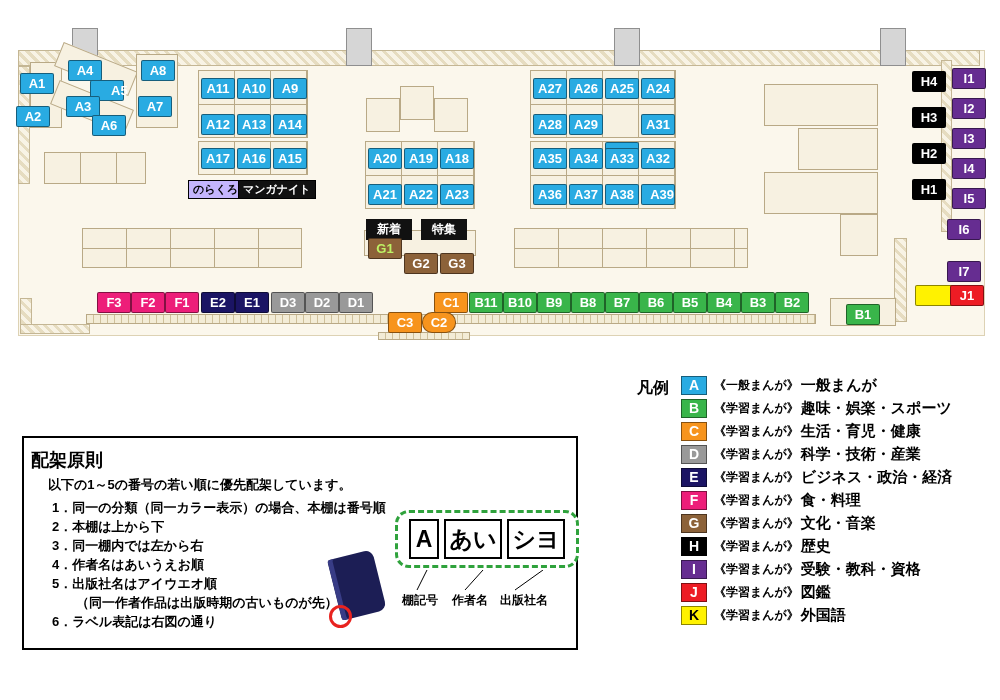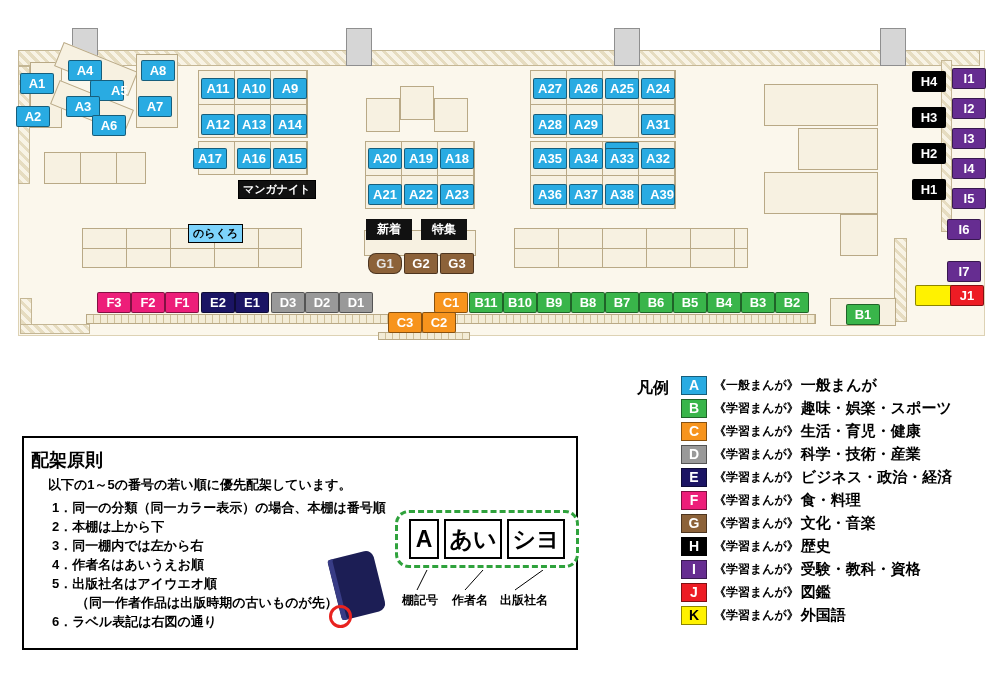--- a/index.html
+++ b/index.html
@@ -22,21 +22,21 @@
     linear-gradient(#b9a986,#b9a986);
     background-size:auto,100% 1px;background-position:0 0,0 50%;background-repeat:repeat,no-repeat;}
   .cellsw2{background-image:repeating-linear-gradient(90deg,transparent 0,transparent 43px,#b9a986 43px,#b9a986 44px),
     linear-gradient(#b9a986,#b9a986);
     background-size:auto,100% 1px;background-position:0 0,0 50%;background-repeat:repeat,no-repeat;}
   .strip{position:absolute;background:repeating-linear-gradient(90deg,#f3ecd6 0,#f3ecd6 6px,#cfc09a 6px,#cfc09a 7px);
     border:1px solid #b9a986;box-sizing:border-box;}
   .chip{position:absolute;width:34px;height:21px;box-sizing:border-box;border:1px solid rgba(0,0,0,.45);
     border-radius:2px;font-weight:bold;font-size:13px;line-height:19px;text-align:center;color:#fff;}
   .tag{position:absolute;font-size:11px;font-weight:bold;padding:1px 4px;border:1px solid #000;white-space:nowrap;}
-  .tag.light{background:#7dd3fc;color:#000;margin-top:44px;}
+  .tag.light{background:#c4b5fd;color:#000;}
   .tag.dark{background:#111;color:#fff;}
   .sign{position:absolute;width:46px;box-sizing:border-box;text-align:center;font-size:12px;font-weight:bold;
     background:#111;color:#fff;padding:2px 0;}
   
   #legend{position:absolute;left:637px;top:376px;width:356px;}
   .legend-title{position:absolute;left:0;top:2px;font-size:16px;font-weight:bold;}
   .legend-rows{margin-left:44px;}
   .lg-row{display:flex;align-items:center;height:19px;margin-bottom:4px;}
   .lg-sq{flex:0 0 26px;width:26px;height:19px;box-sizing:border-box;border:1px solid rgba(0,0,0,.45);
     text-align:center;font-weight:bold;font-size:14px;line-height:17px;margin-right:7px;}
@@ -120,21 +120,21 @@
       <div class="chip" style="left: 66px; top: 96px; background: rgb(41, 171, 226); color: rgb(255, 255, 255);">A3</div>
       <div class="chip" style="left: 92px; top: 115px; background: rgb(41, 171, 226); color: rgb(255, 255, 255);">A6</div>
       <div class="chip" style="left: 141px; top: 60px; background: rgb(41, 171, 226); color: rgb(255, 255, 255);">A8</div>
       <div class="chip" style="left: 138px; top: 96px; background: rgb(41, 171, 226); color: rgb(255, 255, 255);">A7</div>
       <div class="chip" style="left: 201px; top: 78px; background: rgb(41, 171, 226); color: rgb(255, 255, 255);">A11</div>
       <div class="chip" style="left: 237px; top: 78px; background: rgb(41, 171, 226); color: rgb(255, 255, 255);">A10</div>
       <div class="chip" style="left: 273px; top: 78px; background: rgb(41, 171, 226); color: rgb(255, 255, 255);">A9</div>
       <div class="chip" style="left: 201px; top: 114px; background: rgb(41, 171, 226); color: rgb(255, 255, 255);">A12</div>
       <div class="chip" style="left: 237px; top: 114px; background: rgb(41, 171, 226); color: rgb(255, 255, 255);">A13</div>
       <div class="chip" style="left: 273px; top: 114px; background: rgb(41, 171, 226); color: rgb(255, 255, 255);">A14</div>
-      <div class="chip" style="left: 193px; top: 148px; background: rgb(41, 171, 226); color: rgb(255, 255, 255);">A17</div>
+      <div class="chip" style="left: 201px; top: 148px; background: rgb(41, 171, 226); color: rgb(255, 255, 255);">A17</div>
       <div class="chip" style="left: 237px; top: 148px; background: rgb(41, 171, 226); color: rgb(255, 255, 255);">A16</div>
       <div class="chip" style="left: 273px; top: 148px; background: rgb(41, 171, 226); color: rgb(255, 255, 255);">A15</div>
       <div class="chip" style="left: 368px; top: 148px; background: rgb(41, 171, 226); color: rgb(255, 255, 255);">A20</div>
       <div class="chip" style="left: 404px; top: 148px; background: rgb(41, 171, 226); color: rgb(255, 255, 255);">A19</div>
       <div class="chip" style="left: 440px; top: 148px; background: rgb(41, 171, 226); color: rgb(255, 255, 255);">A18</div>
       <div class="chip" style="left: 368px; top: 184px; background: rgb(41, 171, 226); color: rgb(255, 255, 255);">A21</div>
       <div class="chip" style="left: 404px; top: 184px; background: rgb(41, 171, 226); color: rgb(255, 255, 255);">A22</div>
       <div class="chip" style="left: 440px; top: 184px; background: rgb(41, 171, 226); color: rgb(255, 255, 255);">A23</div>
       <div class="chip" style="left: 533px; top: 78px; background: rgb(41, 171, 226); color: rgb(255, 255, 255);">A27</div>
       <div class="chip" style="left: 569px; top: 78px; background: rgb(41, 171, 226); color: rgb(255, 255, 255);">A26</div>
@@ -145,21 +145,21 @@
       <div class="chip" style="left: 605px; top: 114px; background: rgb(41, 171, 226); color: rgb(255, 255, 255); margin-top: 28px;">A30</div>
       <div class="chip" style="left: 641px; top: 114px; background: rgb(41, 171, 226); color: rgb(255, 255, 255);">A31</div>
       <div class="chip" style="left: 533px; top: 148px; background: rgb(41, 171, 226); color: rgb(255, 255, 255);">A35</div>
       <div class="chip" style="left: 569px; top: 148px; background: rgb(41, 171, 226); color: rgb(255, 255, 255);">A34</div>
       <div class="chip" style="left: 605px; top: 148px; background: rgb(41, 171, 226); color: rgb(255, 255, 255);">A33</div>
       <div class="chip" style="left: 641px; top: 148px; background: rgb(41, 171, 226); color: rgb(255, 255, 255);">A32</div>
       <div class="chip" style="left: 533px; top: 184px; background: rgb(41, 171, 226); color: rgb(255, 255, 255);">A36</div>
       <div class="chip" style="left: 569px; top: 184px; background: rgb(41, 171, 226); color: rgb(255, 255, 255);">A37</div>
       <div class="chip" style="left: 605px; top: 184px; background: rgb(41, 171, 226); color: rgb(255, 255, 255);">A38</div>
       <div class="chip" style="left: 641px; top: 184px; background: rgb(41, 171, 226); color: rgb(255, 255, 255); text-align: right;">A39</div>
-      <div class="chip" style="left: 368px; top: 253px; background: rgb(140, 98, 57); color: #e5e5e5; border-radius: 8px;">G1</div>
+      <div class="chip" style="left: 368px; top: 238px; background: rgb(140, 98, 57); color: #bef264;">G1</div>
       <div class="chip" style="left: 404px; top: 253px; background: rgb(140, 98, 57); color: rgb(255, 255, 255);">G2</div>
       <div class="chip" style="left: 440px; top: 253px; background: rgb(140, 98, 57); color: rgb(255, 255, 255);">G3</div>
       <div class="chip" style="left: 97px; top: 292px; background: rgb(237, 30, 121); color: rgb(255, 255, 255);">F3</div>
       <div class="chip" style="left: 131px; top: 292px; background: rgb(237, 30, 121); color: rgb(255, 255, 255);">F2</div>
       <div class="chip" style="left: 165px; top: 292px; background: rgb(237, 30, 121); color: rgb(255, 255, 255);">F1</div>
       <div class="chip" style="left: 201px; top: 292px; background: rgb(27, 20, 100); color: rgb(255, 255, 255);">E2</div>
       <div class="chip" style="left: 235px; top: 292px; background: rgb(27, 20, 100); color: rgb(255, 255, 255);">E1</div>
       <div class="chip" style="left: 271px; top: 292px; background: rgb(153, 153, 153); color: rgb(255, 255, 255);">D3</div>
       <div class="chip" style="left: 305px; top: 292px; background: rgb(153, 153, 153); color: rgb(255, 255, 255);">D2</div>
       <div class="chip" style="left: 339px; top: 292px; background: rgb(153, 153, 153); color: rgb(255, 255, 255);">D1</div>
@@ -168,21 +168,21 @@
       <div class="chip" style="left: 503px; top: 292px; background: rgb(57, 181, 74); color: rgb(255, 255, 255);">B10</div>
       <div class="chip" style="left: 537px; top: 292px; background: rgb(57, 181, 74); color: rgb(255, 255, 255);">B9</div>
       <div class="chip" style="left: 571px; top: 292px; background: rgb(57, 181, 74); color: rgb(255, 255, 255);">B8</div>
       <div class="chip" style="left: 605px; top: 292px; background: rgb(57, 181, 74); color: rgb(255, 255, 255);">B7</div>
       <div class="chip" style="left: 639px; top: 292px; background: rgb(57, 181, 74); color: rgb(255, 255, 255);">B6</div>
       <div class="chip" style="left: 673px; top: 292px; background: rgb(57, 181, 74); color: rgb(255, 255, 255);">B5</div>
       <div class="chip" style="left: 707px; top: 292px; background: rgb(57, 181, 74); color: rgb(255, 255, 255);">B4</div>
       <div class="chip" style="left: 741px; top: 292px; background: rgb(57, 181, 74); color: rgb(255, 255, 255);">B3</div>
       <div class="chip" style="left: 775px; top: 292px; background: rgb(57, 181, 74); color: rgb(255, 255, 255);">B2</div>
       <div class="chip" style="left: 388px; top: 312px; background: rgb(247, 148, 29); color: rgb(255, 255, 255);">C3</div>
-      <div class="chip" style="left: 422px; top: 312px; background: rgb(247, 148, 29); color: rgb(255, 255, 255);">C2</div>
+      <div class="chip" style="left: 422px; top: 312px; background: rgb(247, 148, 29); color: rgb(255, 255, 255); border-radius: 10px;">C2</div>
       <div class="chip" style="left: 846px; top: 304px; background: rgb(57, 181, 74); color: rgb(255, 255, 255);">B1</div>
       <div class="chip" style="left: 912px; top: 71px; background: rgb(0, 0, 0); color: rgb(255, 255, 255);">H4</div>
       <div class="chip" style="left: 912px; top: 107px; background: rgb(0, 0, 0); color: rgb(255, 255, 255);">H3</div>
       <div class="chip" style="left: 912px; top: 143px; background: rgb(0, 0, 0); color: rgb(255, 255, 255);">H2</div>
       <div class="chip" style="left: 912px; top: 179px; background: rgb(0, 0, 0); color: rgb(255, 255, 255);">H1</div>
       <div class="chip" style="left: 952px; top: 68px; background: rgb(102, 45, 145); color: rgb(255, 255, 255);">I1</div>
       <div class="chip" style="left: 952px; top: 98px; background: rgb(102, 45, 145); color: rgb(255, 255, 255);">I2</div>
       <div class="chip" style="left: 952px; top: 128px; background: rgb(102, 45, 145); color: rgb(255, 255, 255);">I3</div>
       <div class="chip" style="left: 952px; top: 158px; background: rgb(102, 45, 145); color: rgb(255, 255, 255);">I4</div>
       <div class="chip" style="left: 952px; top: 188px; background: rgb(102, 45, 145); color: rgb(255, 255, 255);">I5</div>

